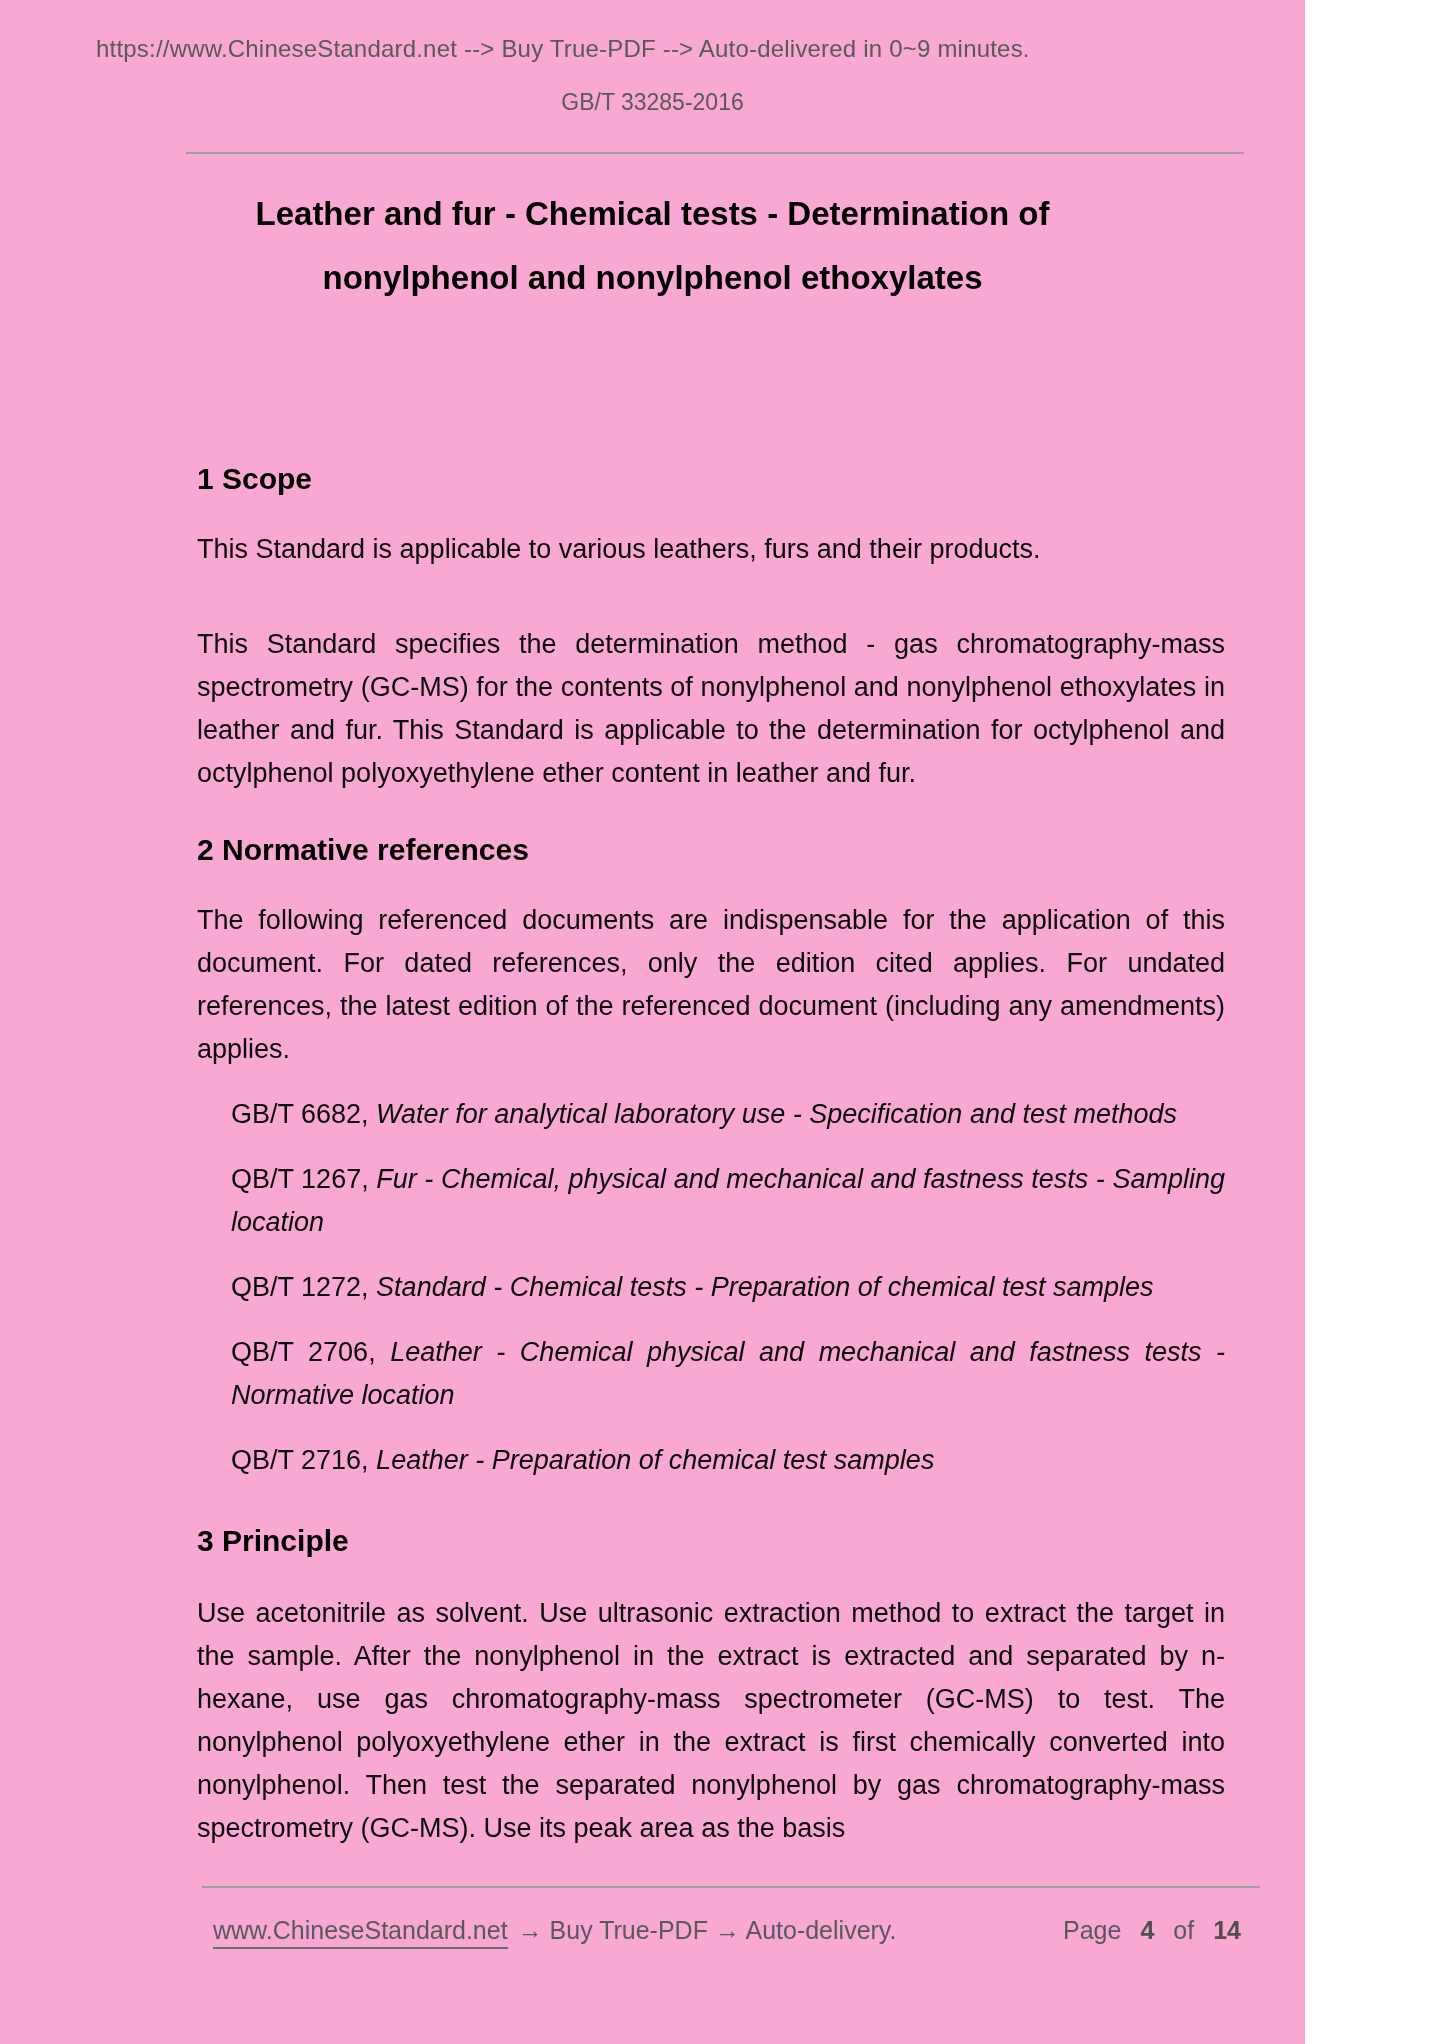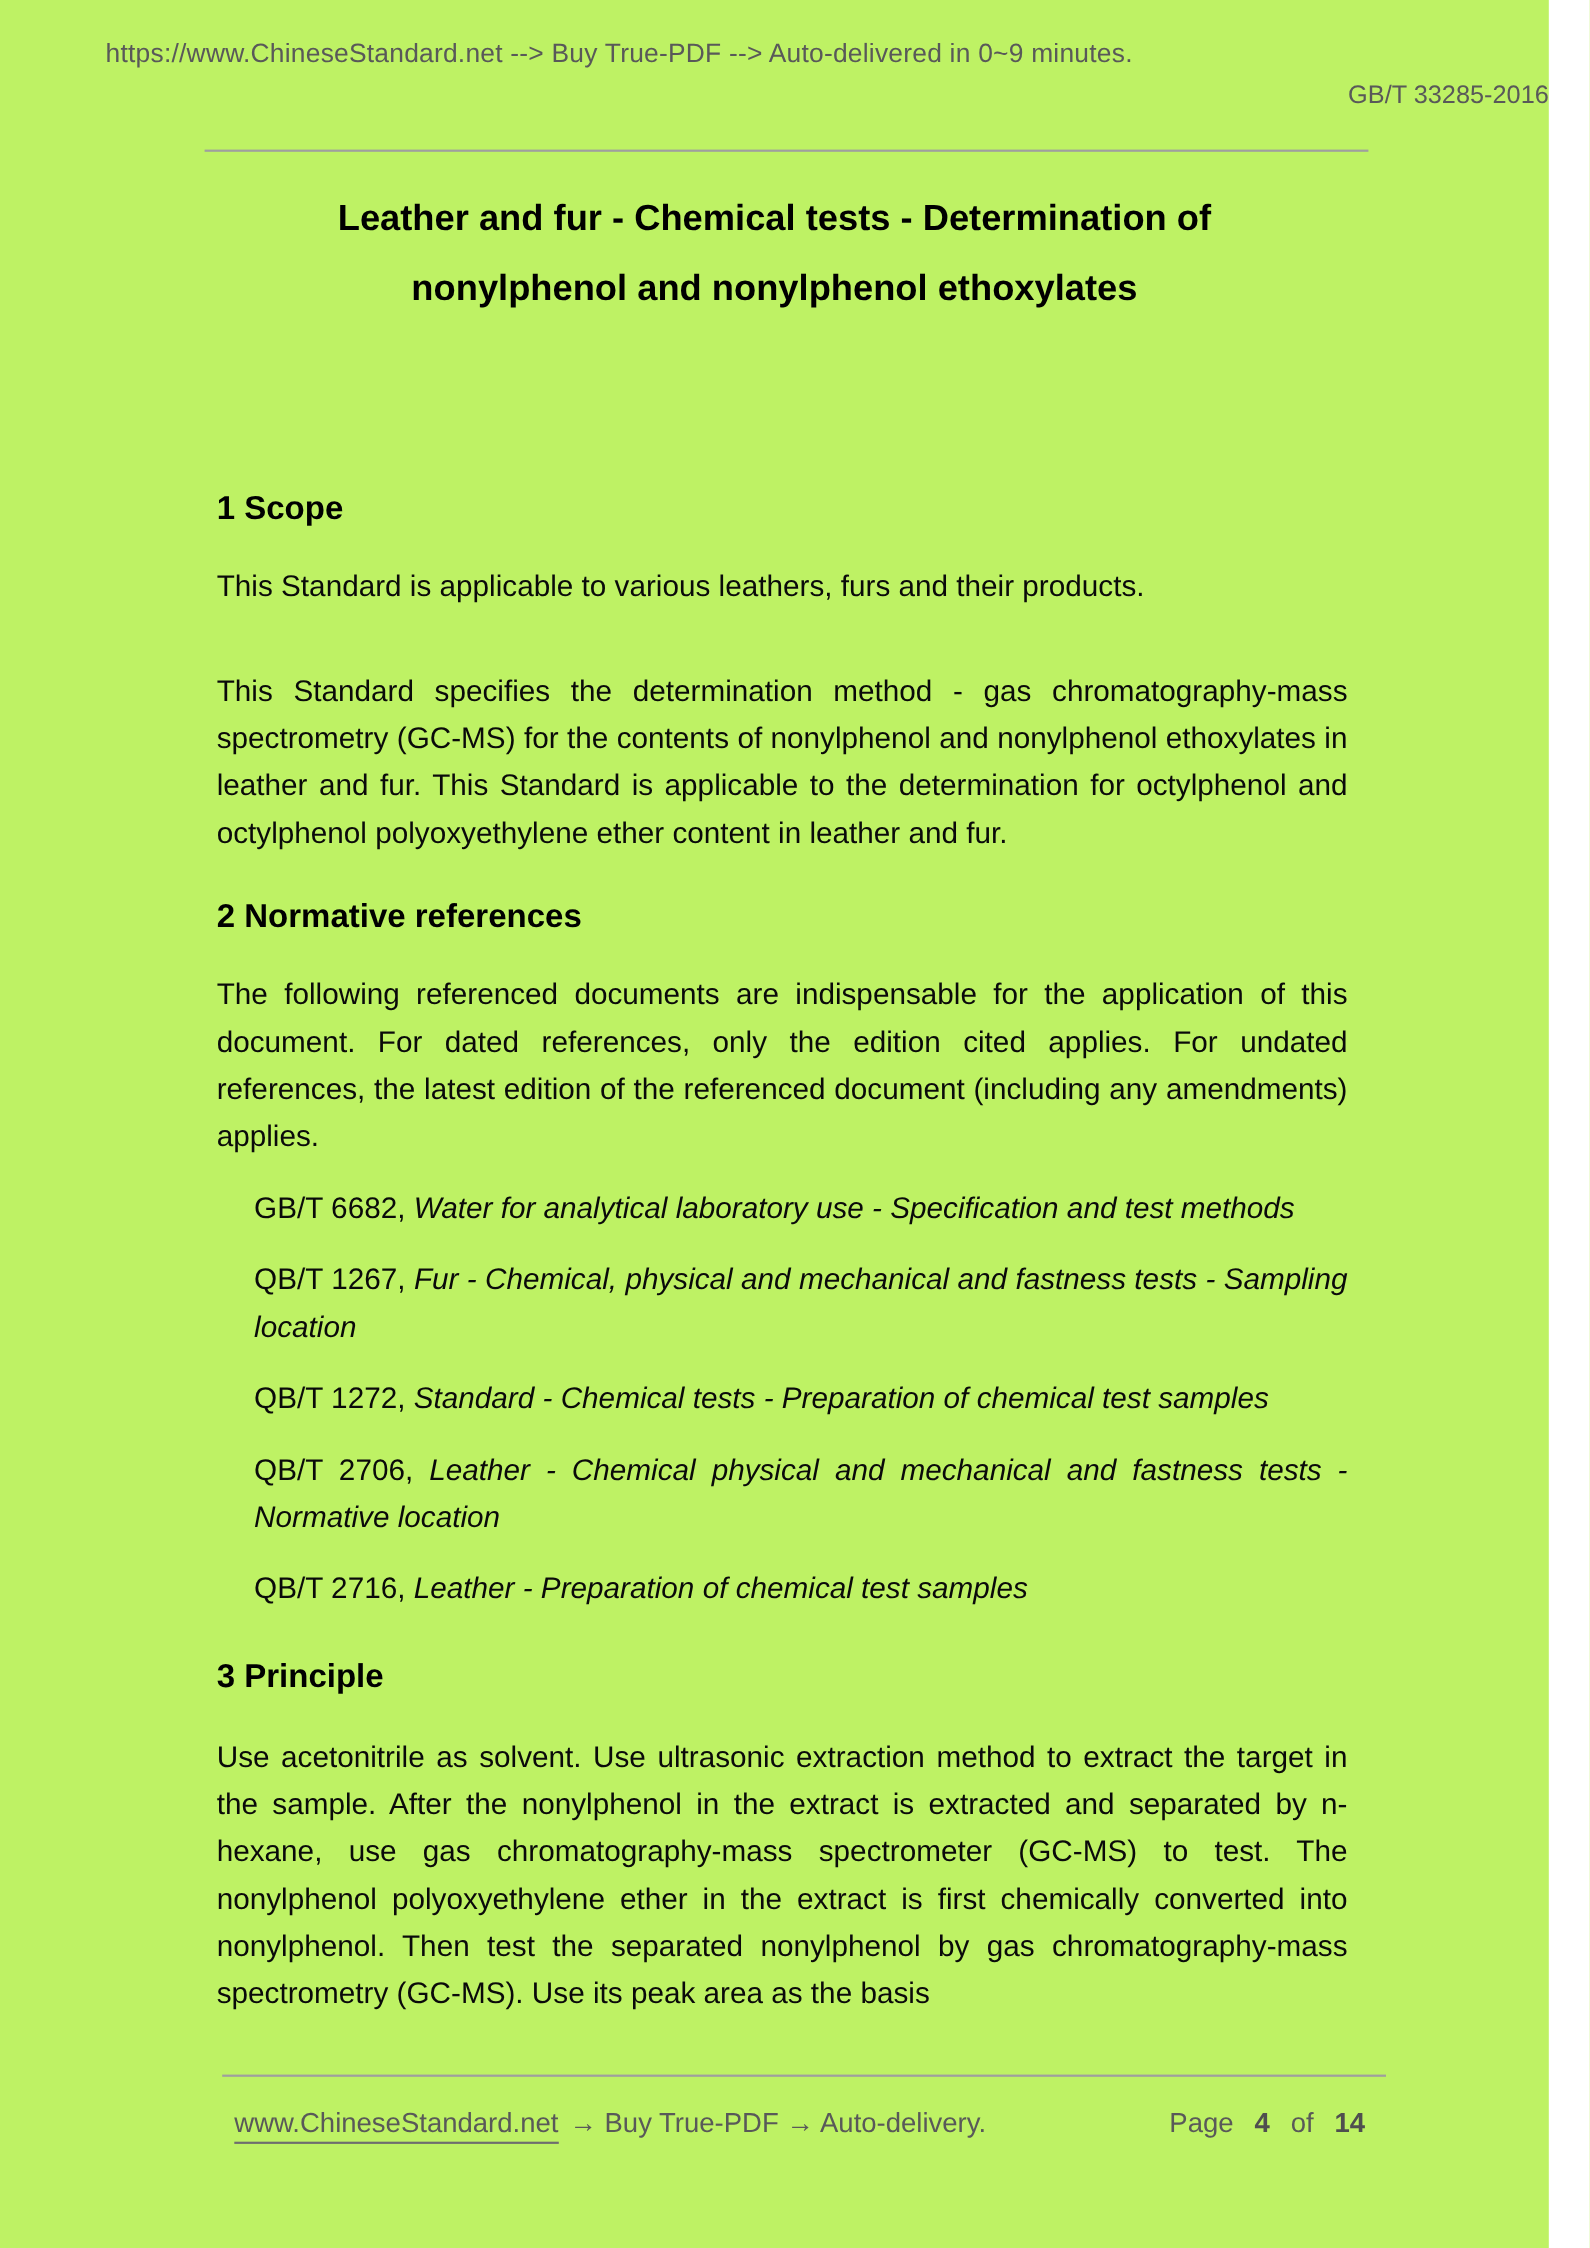--- a/index.html
+++ b/index.html
@@ -2,39 +2,39 @@
 <html><head>
 <meta charset="utf-8">
 <style>
   html, body {
     margin: 0;
     padding: 0;
     background: #ffffff;
   }
   .page {
     position: relative;
-    width: 1408px;
+    width: 1305px;
     height: 2044px;
-    background: #bef264;
+    background: #f9a8d4;
     overflow: hidden;
     font-family: "Liberation Sans", "DejaVu Sans", sans-serif;
     color: #0a0a0a;
   }
   
   .header-url {
     padding-top: 34px;
     margin-left: 96px;
     font-size: 24px;
     line-height: 30px;
     color: #595959;
     letter-spacing: 0.2px;
   }
   .header-std {
-    margin-top: 8px;
-    text-align: right;
+    margin-top: 24px;
+    text-align: center;
     font-size: 23px;
     line-height: 28px;
     color: #595959;
   }
   .rule {
     border: none;
     border-top: 2px solid #9f9f9f;
     height: 0;
     width: 1058px;
     margin: 0 0 0 186px;

